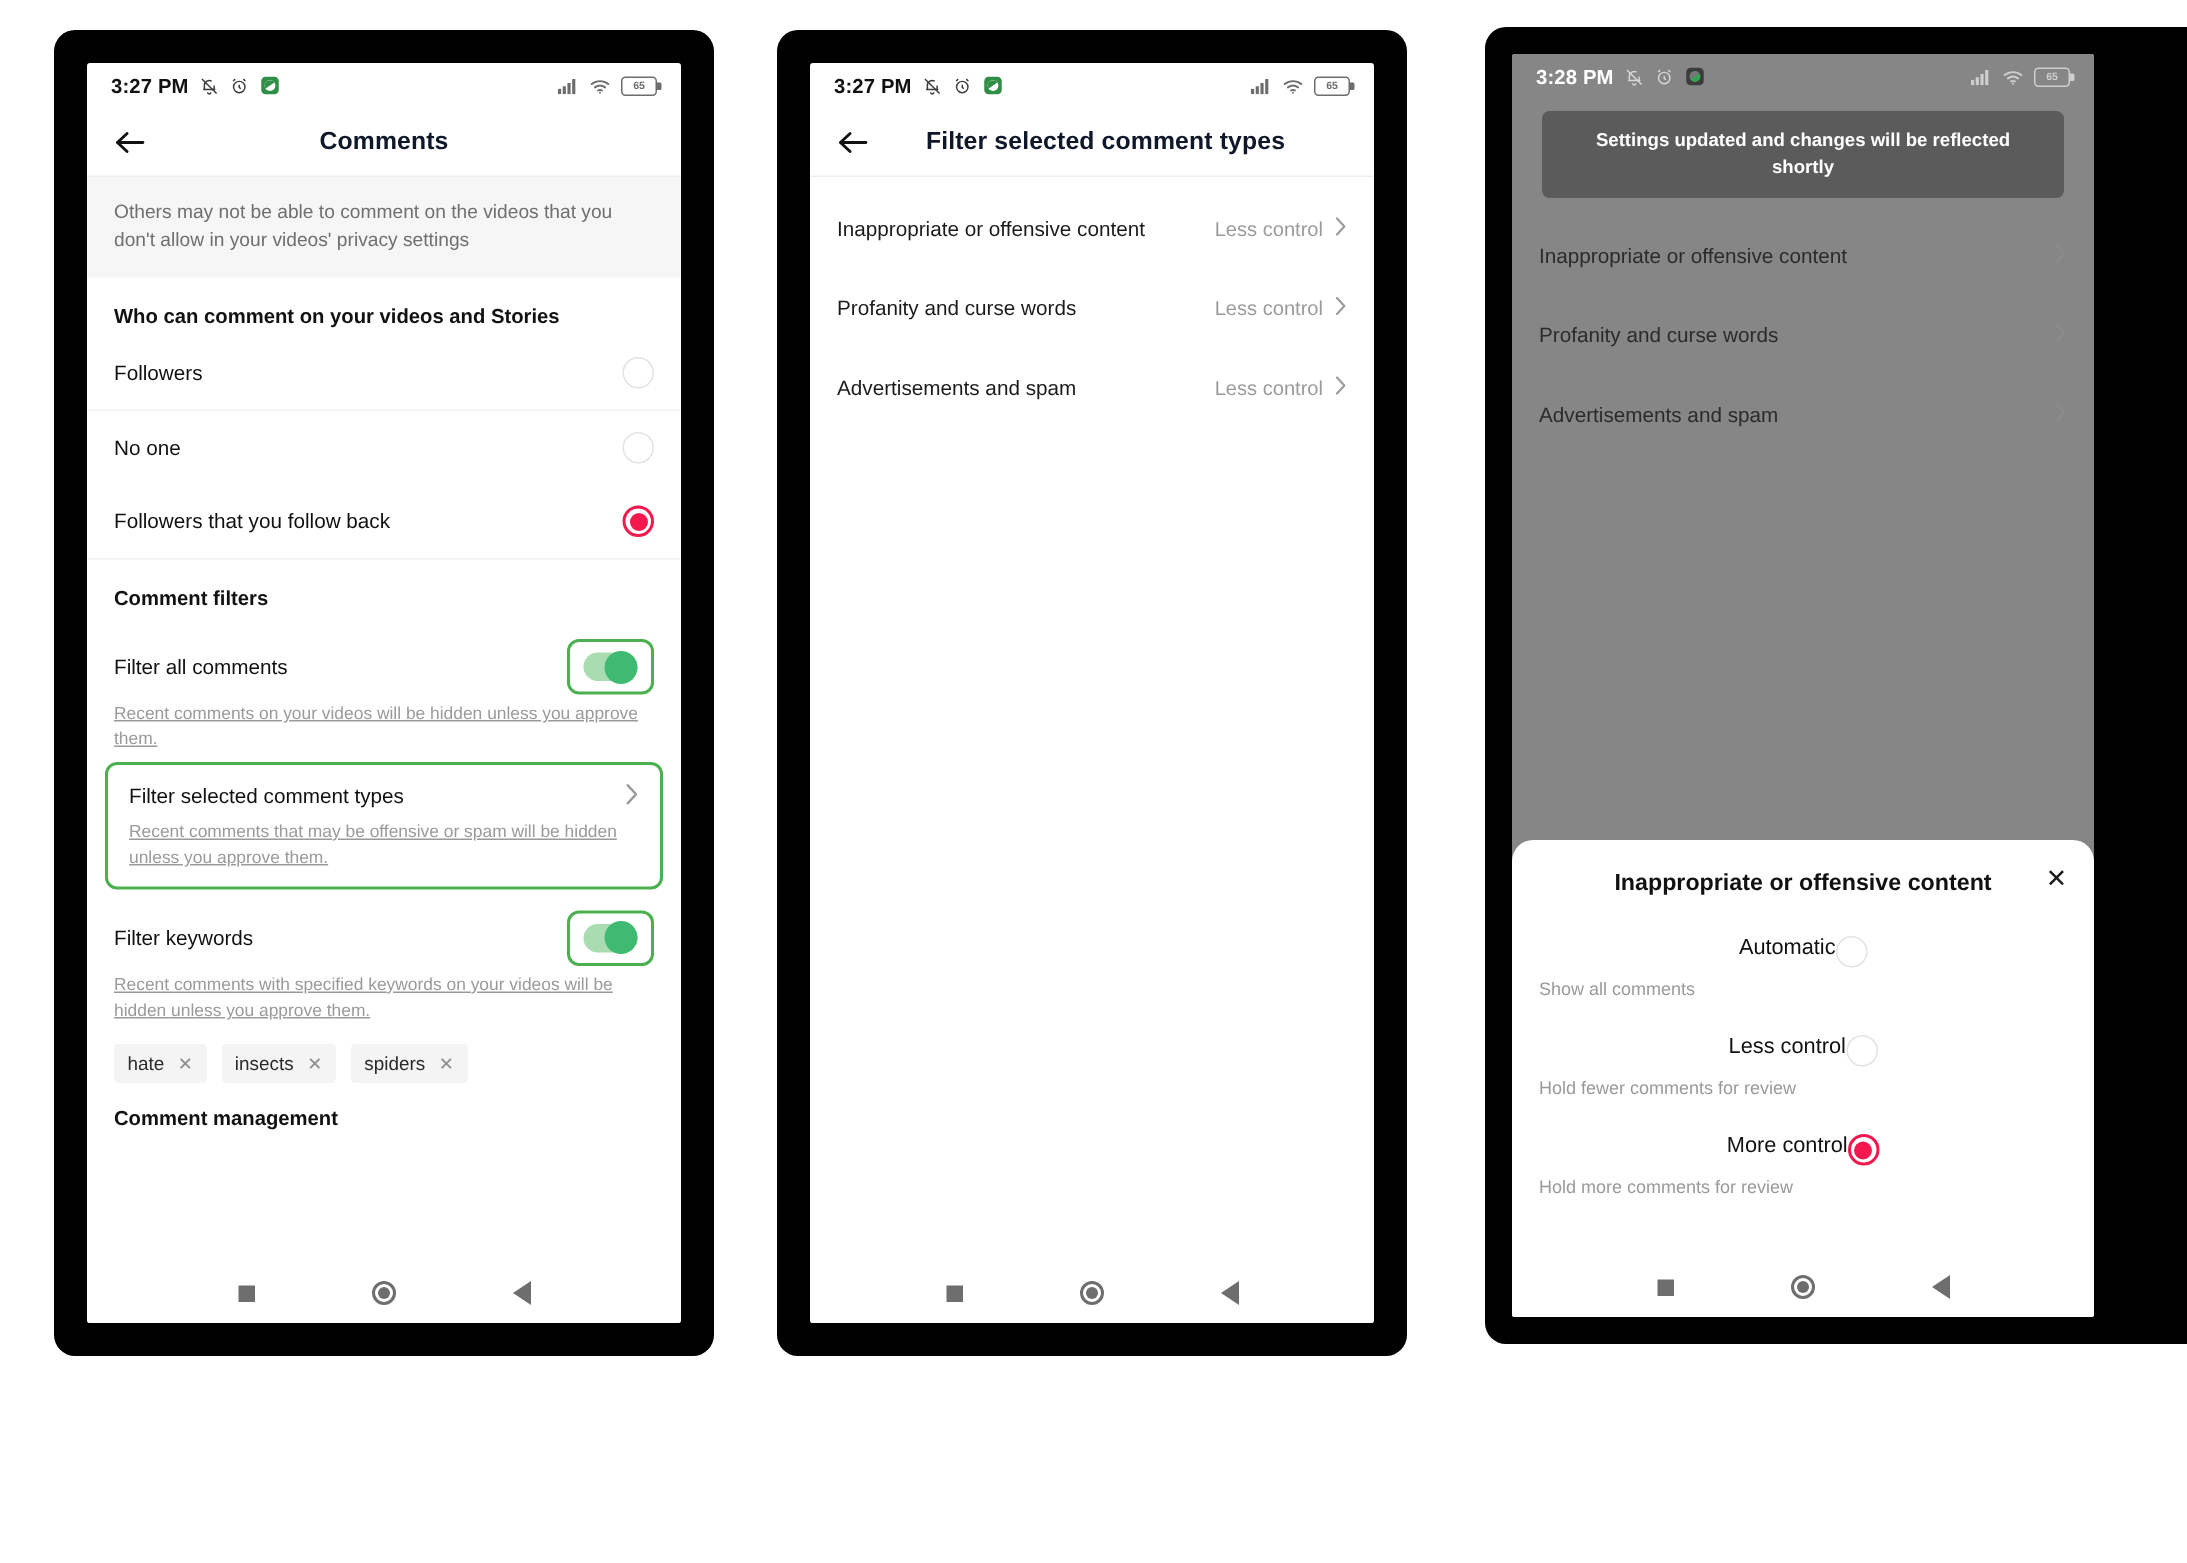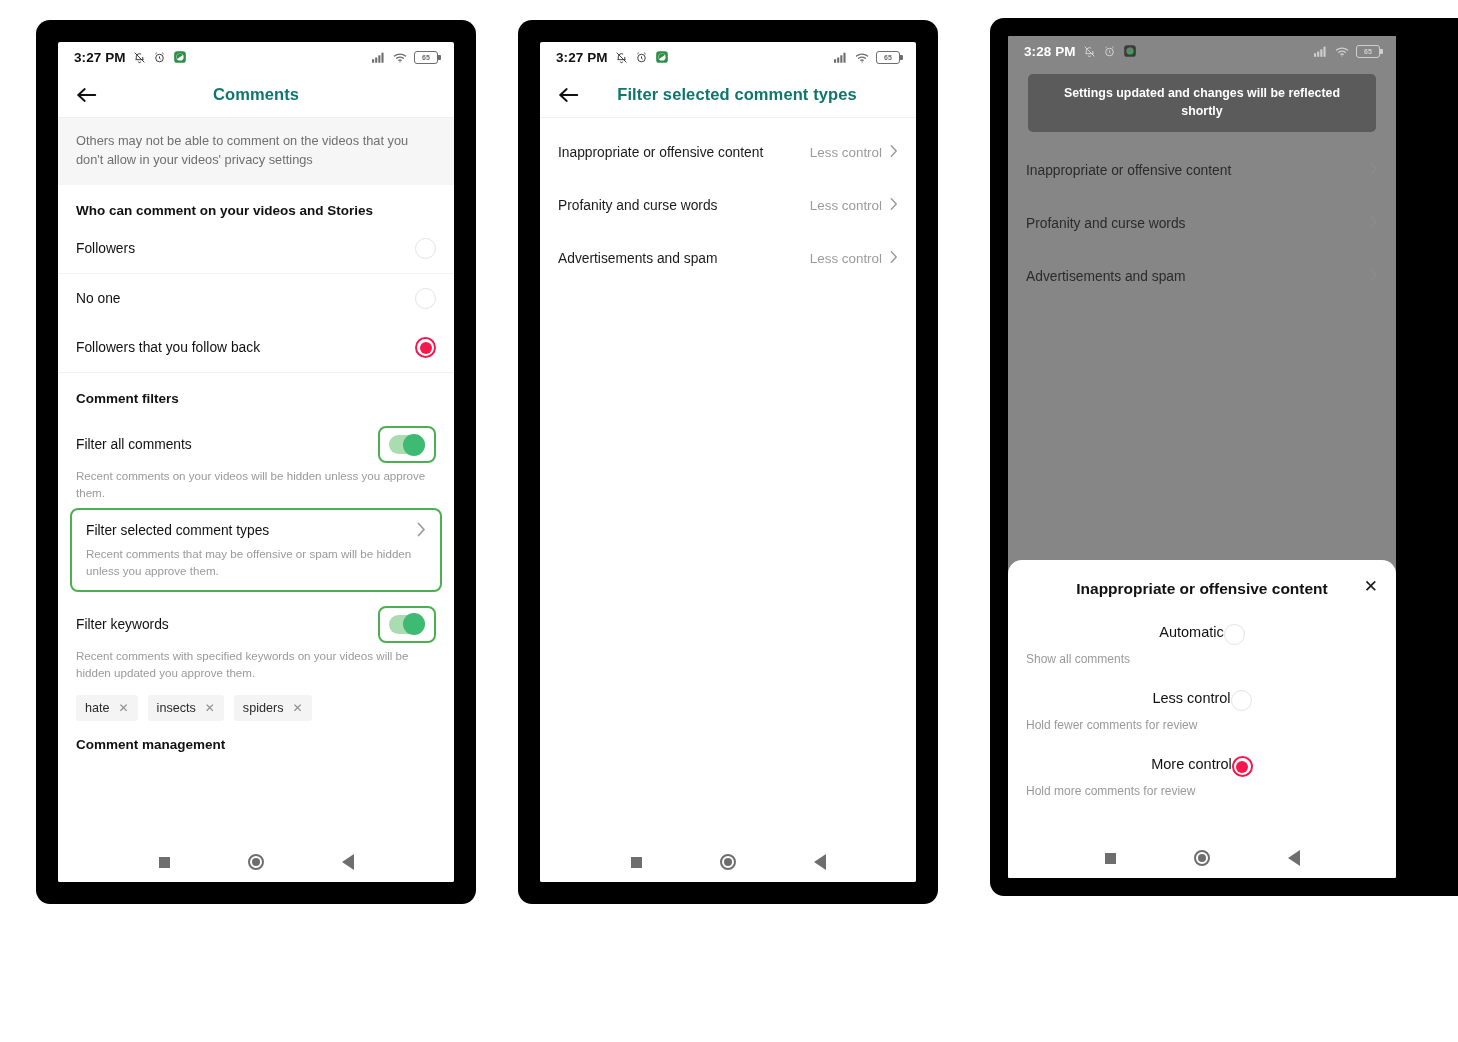--- a/index.html
+++ b/index.html
@@ -55,21 +55,21 @@
     position: relative; height: 46px;
     display: flex; align-items: center;
     border-bottom: 1px solid #efefef;
   }
   .backbtn {
     position: absolute; left: 16px; top: 50%; transform: translateY(-50%);
     width: 26px; height: 26px; display: flex; align-items: center; justify-content: center;
     cursor: pointer;
   }
   .apptitle {
-    width: 100%; text-align: center; font-size: 16.5px; font-weight: bold; color: #0f766e;
+    width: 100%; text-align: center; font-size: 16.5px; font-weight: bold; color: #0f172a;
     letter-spacing: .1px;
   }
 
   
   .content { position: relative; }
   .infobanner {
     background: #f6f6f6; padding: 14px 18px 16px 18px;
     font-size: 12.8px; line-height: 1.45; color: #6f6f6f;
   }
   .sectionhdr {
@@ -77,21 +77,21 @@
     padding: 18px 18px 6px 18px;
   }
   .row {
     display: flex; align-items: center; justify-content: space-between;
     padding: 14px 18px; min-height: 46px;
   }
   .row-sep { border-bottom: 1px solid #f2f2f2; }
   .row-label { font-size: 13.8px; color: #111; }
   .row-sub {
     font-size: 11.6px; color: #9a9a9a; line-height: 1.5;
-    padding: 0 18px 0 18px; margin-top: -6px;
+    padding: 0 18px 0 18px; margin-top: -6px; text-decoration: underline;
   }
 
   
   .radio {
     width: 21px; height: 21px; border-radius: 50%;
     border: 1.8px solid #e3e3e3; background: #fff; flex: none;
   }
   .radio.on {
     border: 2.5px solid #f3194f; background: #fff;
     display: flex; align-items: center; justify-content: center;
@@ -303,21 +303,21 @@
           </div>
           <div class="row-sub">Recent comments that may be offensive or spam will be hidden unless you approve them.</div>
         </div>
 
         <div class="row" style="padding-bottom:4px; padding-top:10px;">
           <span class="row-label">Filter keywords</span>
           <span class="togglewrap">
             <span class="toggle"></span>
           </span>
         </div>
-        <div class="row-sub" style="margin-top:0;">Recent comments with specified keywords on your videos will be hidden updated you approve them.</div>
+        <div class="row-sub" style="margin-top:0;">Recent comments with specified keywords on your videos will be hidden unless you approve them.</div>
 
 
         <div class="chips">
           <span class="chip">
             <span>hate</span>
             <span class="x">✕</span>
           </span>
           <span class="chip">
             <span>insects</span>
             <span class="x">✕</span>

